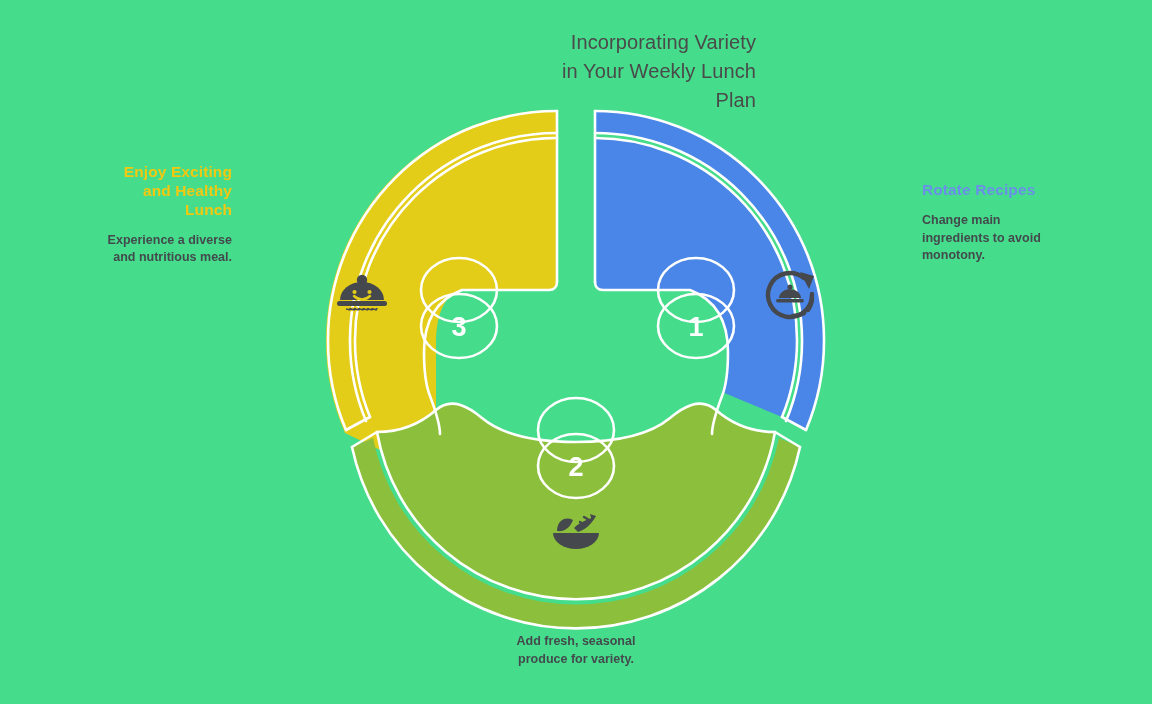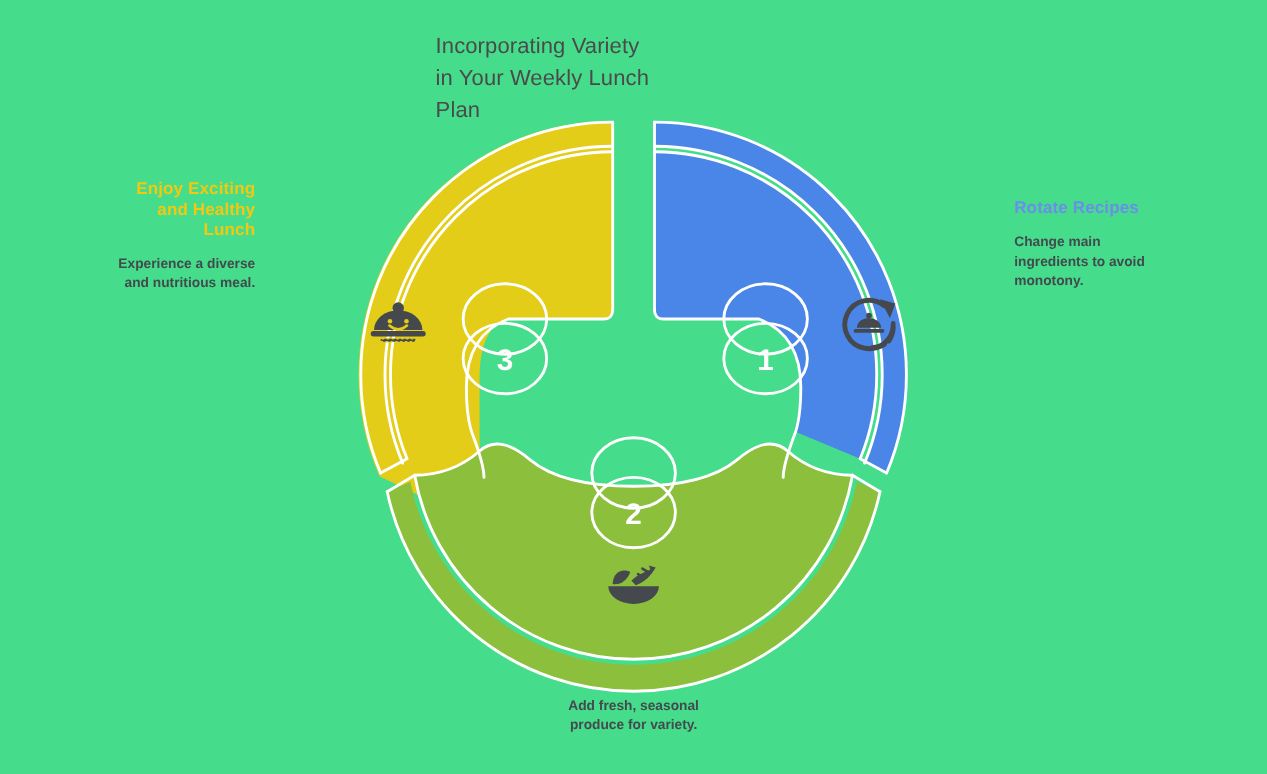--- a/index.html
+++ b/index.html
@@ -20,21 +20,21 @@
     width: 1152px;
     height: 704px;
   }
 
   
   #diagram-title {
     position: absolute;
     left: 396px;
     top: 28px;
     width: 360px;
-    text-align: left;
+    text-align: right;
     font-size: 20px;
     line-height: 1.45;
     font-weight: 400;
     color: #4a4a4a;
     letter-spacing: 0.1px;
     white-space: pre-line;
   }
 
   
   .callout { position: absolute; }

